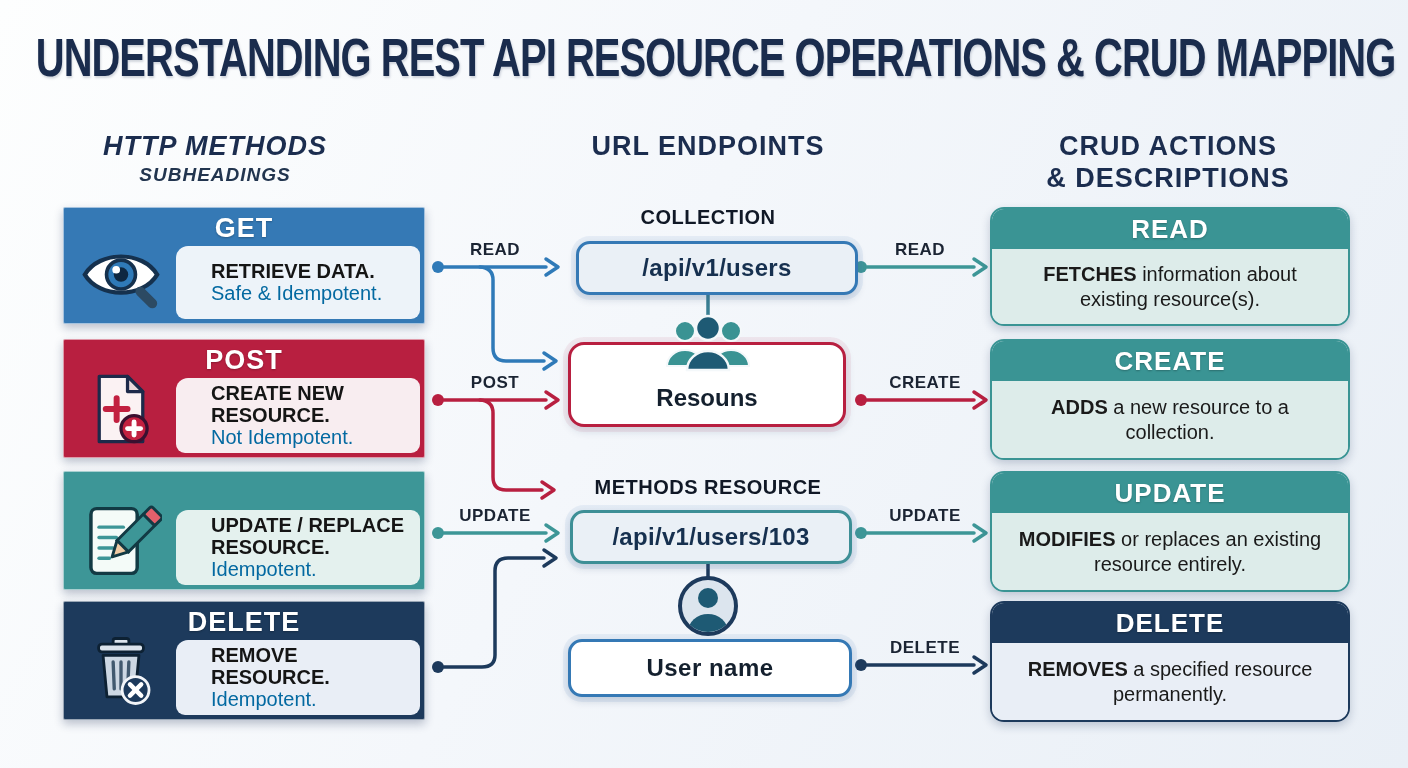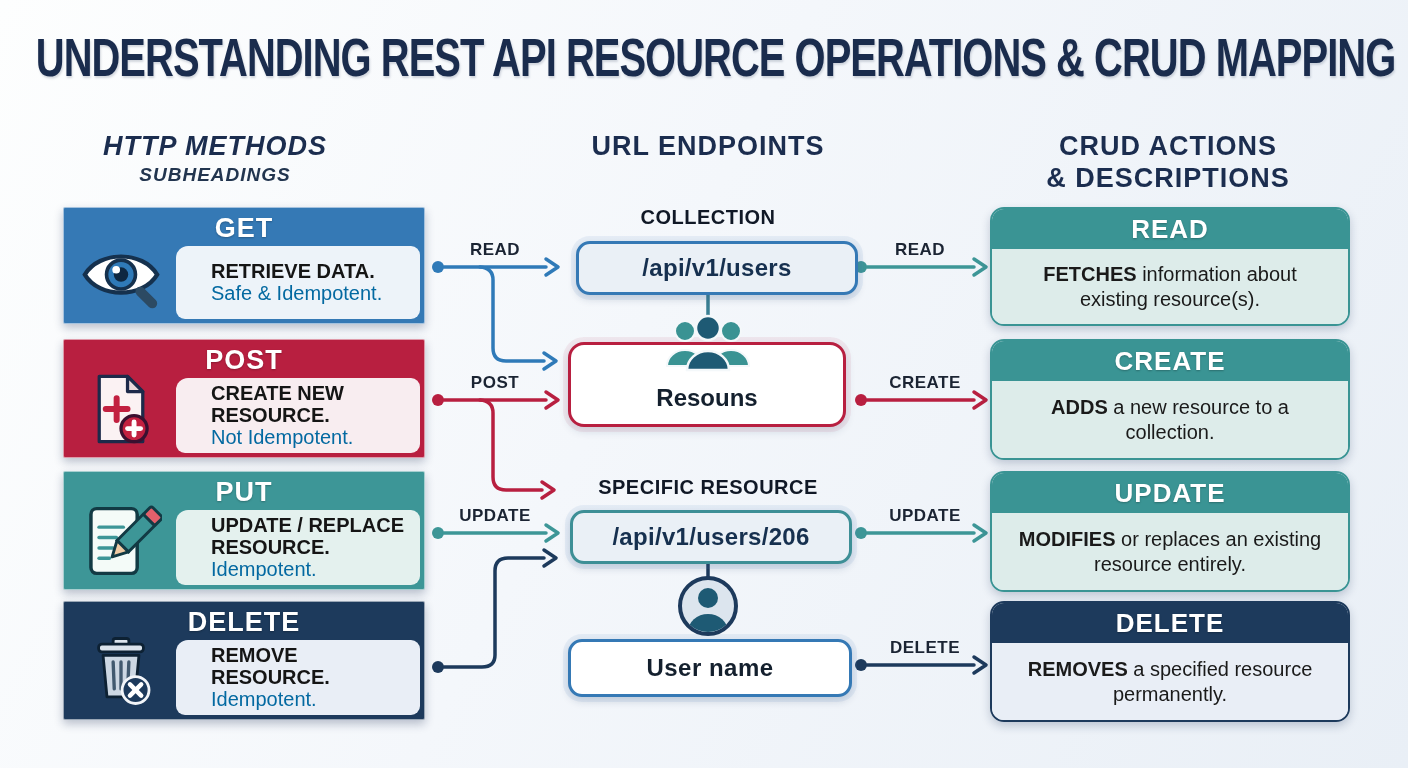--- a/index.html
+++ b/index.html
@@ -171,21 +171,20 @@
       <line x1="15" y1="20" x2="36" y2="20" stroke="#3d9697" stroke-width="3" stroke-linecap="round"></line>
       <line x1="15" y1="29" x2="30" y2="29" stroke="#3d9697" stroke-width="3" stroke-linecap="round"></line>
       <line x1="15" y1="38" x2="27" y2="38" stroke="#3d9697" stroke-width="3" stroke-linecap="round"></line>
       <line x1="15" y1="47" x2="24" y2="47" stroke="#3d9697" stroke-width="3" stroke-linecap="round"></line>
       <g transform="rotate(45 44 28)">
         <rect x="37" y="-2" width="14" height="10" rx="2" fill="#e2606b" stroke="#123a44" stroke-width="2.5"></rect>
         <rect x="37" y="8" width="14" height="32" fill="#3d9697" stroke="#123a44" stroke-width="2.5"></rect>
         <polygon points="37,40 51,40 44,53" fill="#f0cba4" stroke="#123a44" stroke-width="2.5" stroke-linejoin="round"></polygon>
       </g>
     </svg>
-    <div class="mhead">PUT</div>
     <div class="mbody body-put">
       <div class="b1">UPDATE / REPLACE RESOURCE.</div>
       <div class="b2">Idempotent.</div>
     </div>
   </div>
 
   <div class="abs mcard bg-del" style="left:63px; top:601px; height:117px;">
     <svg class="micon" viewBox="0 0 64 66">
       <rect x="25" y="4" width="14" height="6" rx="2" fill="#dbe3ec" stroke="#0d2133" stroke-width="2.5"></rect>
       <rect x="12" y="9" width="40" height="7" rx="3" fill="#dbe3ec" stroke="#0d2133" stroke-width="2.5"></rect>
@@ -214,23 +213,23 @@
   </div>
   <svg class="abs" style="left:663px; top:313px;" width="90" height="62" viewBox="0 0 90 62">
     <circle cx="22" cy="18" r="10" fill="#3a9393" stroke="#f4f8fa" stroke-width="2"></circle>
     <path d="M4,53 a18,16 0 0 1 36,0 z" fill="#3a9393" stroke="#f4f8fa" stroke-width="2"></path>
     <circle cx="68" cy="18" r="10" fill="#3a9393" stroke="#f4f8fa" stroke-width="2"></circle>
     <path d="M50,53 a18,16 0 0 1 36,0 z" fill="#3a9393" stroke="#f4f8fa" stroke-width="2"></path>
     <circle cx="45" cy="15" r="12" fill="#1e5a74" stroke="#f4f8fa" stroke-width="2.5"></circle>
     <path d="M24,57 a21,19 0 0 1 42,0 z" fill="#1e5a74" stroke="#f4f8fa" stroke-width="2.5"></path>
   </svg>
 
-  <div class="abs eplabel" style="left:558px; top:476px; width:300px;">SPECIFIC RESOURCE</div>
+  <div class="abs eplabel" style="left:558px; top:476px; width:300px;">METHODS RESOURCE</div>
   <div class="abs urlbox b-teal" style="left:570px; top:510px; width:276px;">
-    <span>/api/v1/users/206</span>
+    <span>/api/v1/users/103</span>
   </div>
 
   <div class="abs userbox" style="left:568px; top:639px; width:278px; height:52px;">
     <span>User name</span>
   </div>
   <svg class="abs" style="left:676px; top:574px;" width="64" height="66" viewBox="0 0 64 66">
     <defs>
         <clipPath id="avclip">
           <circle cx="32" cy="32" r="26"></circle>
         </clipPath>

